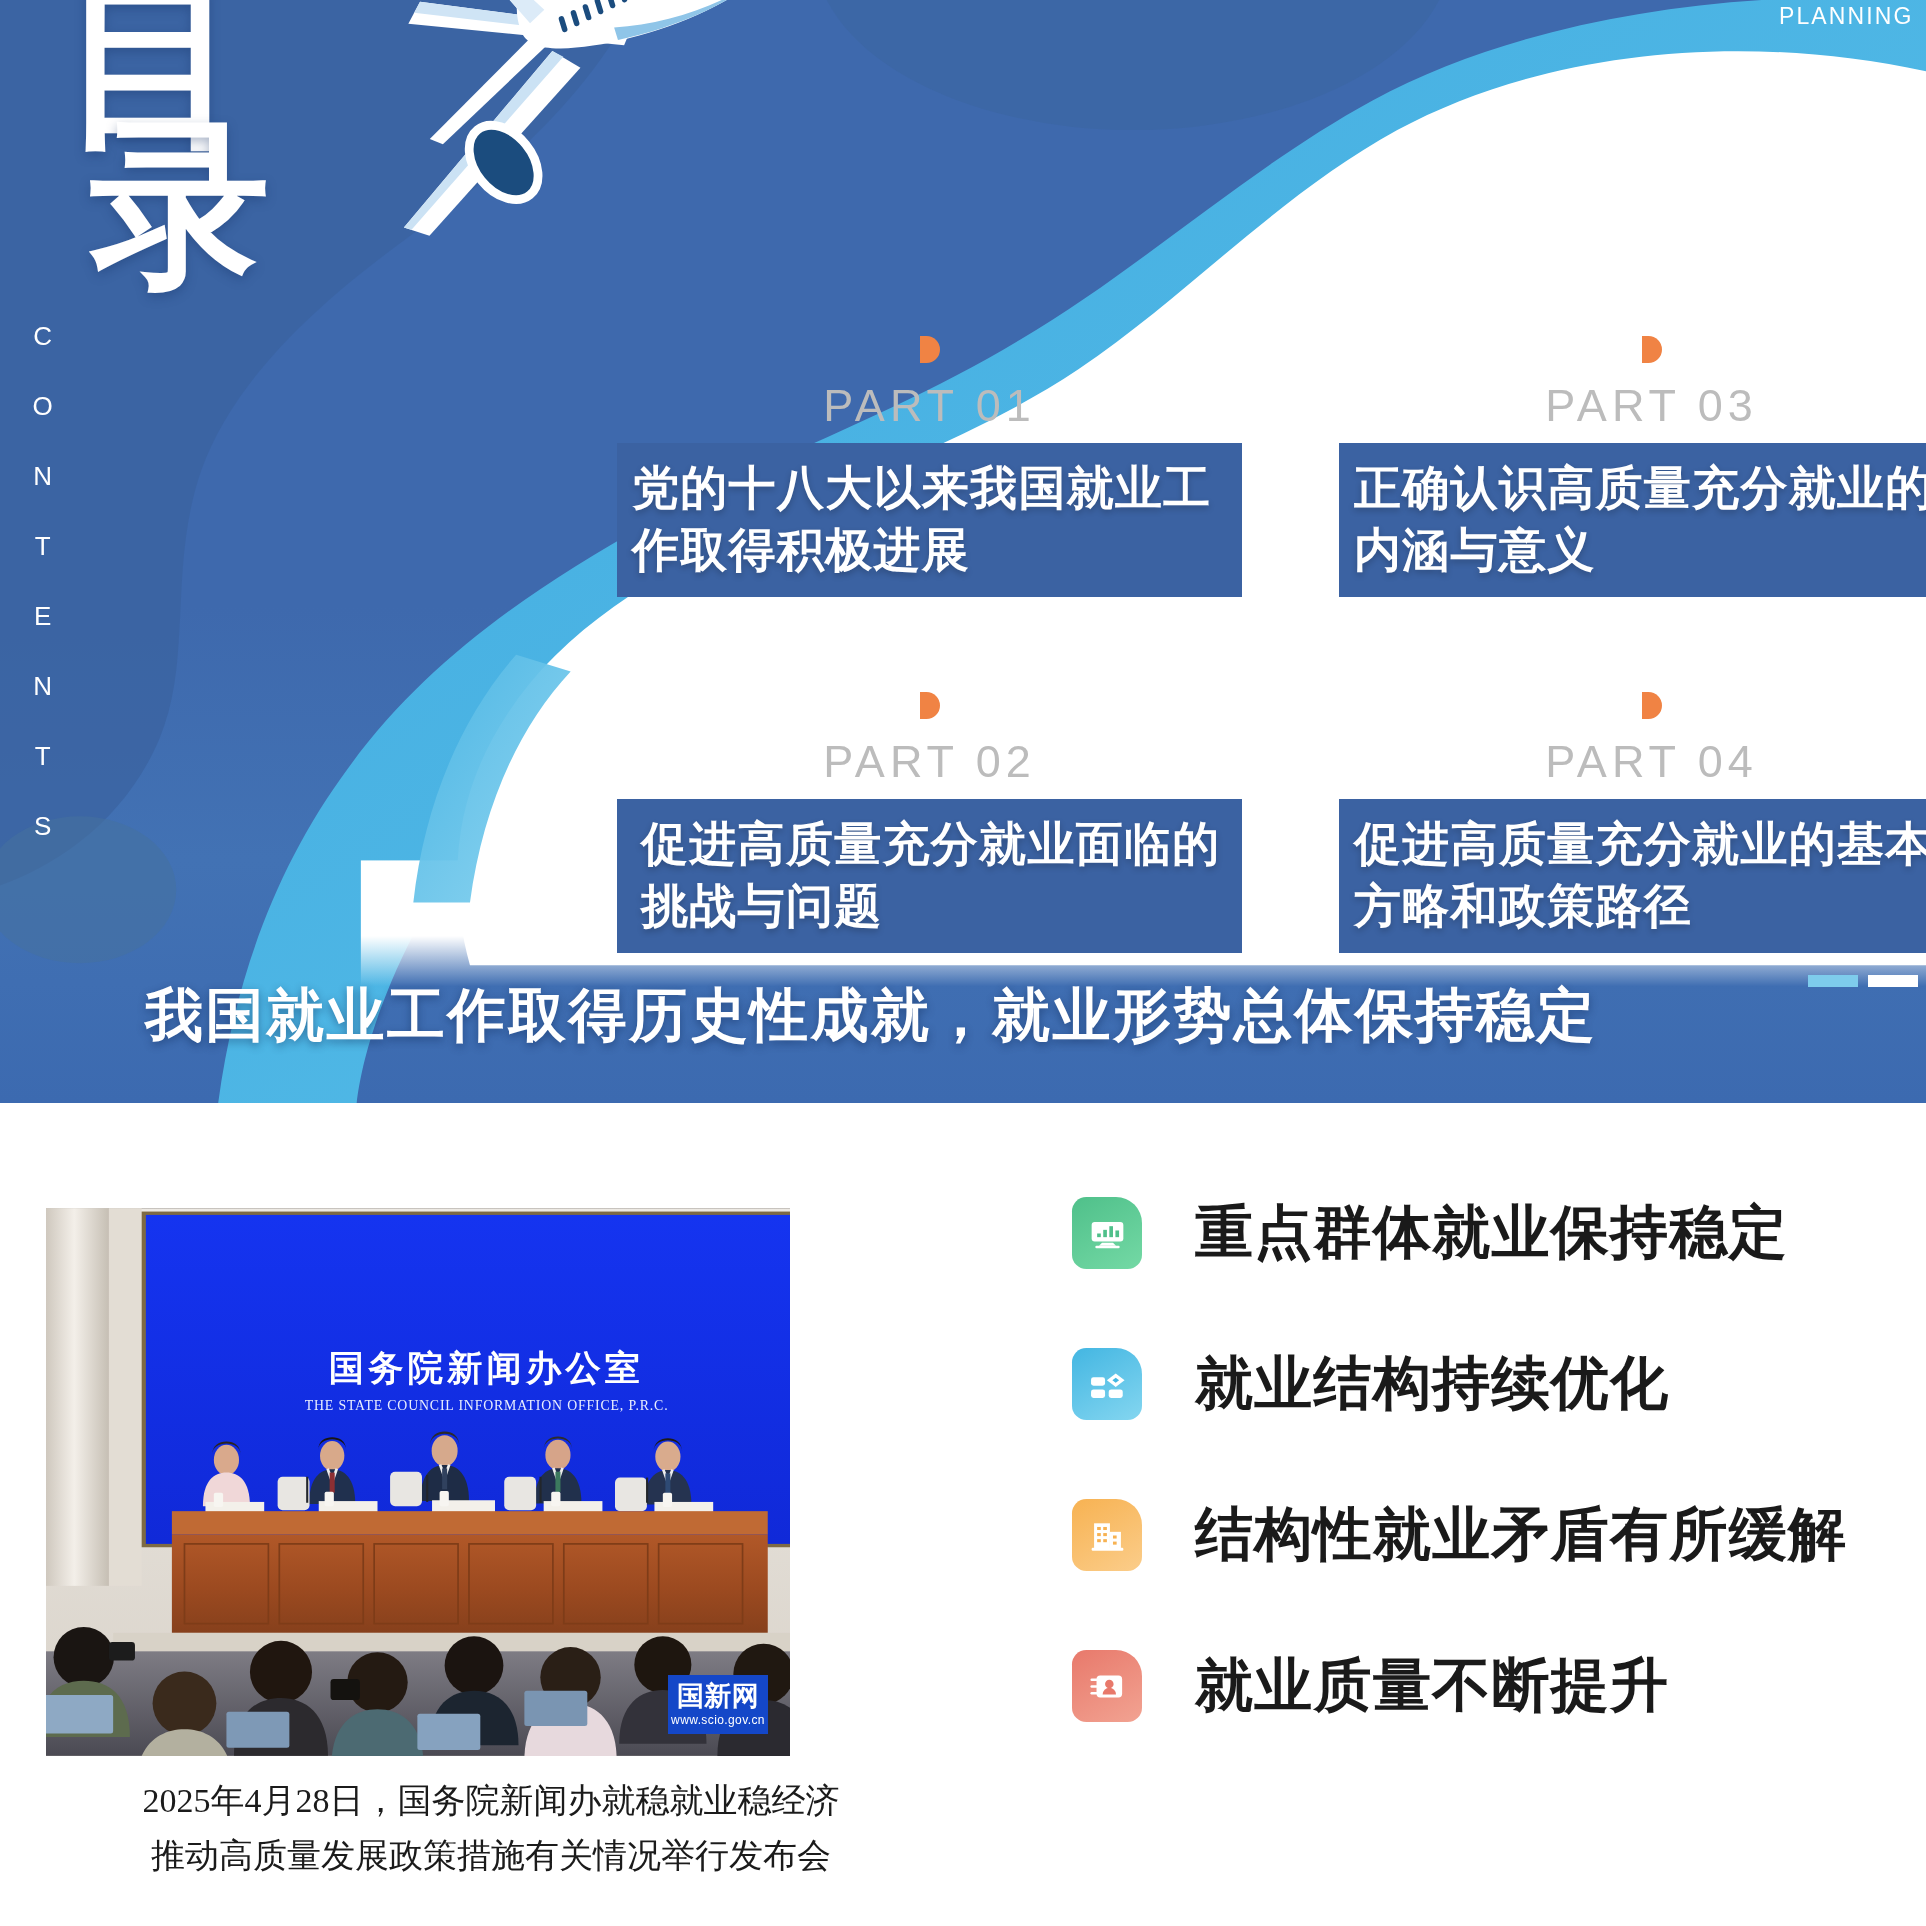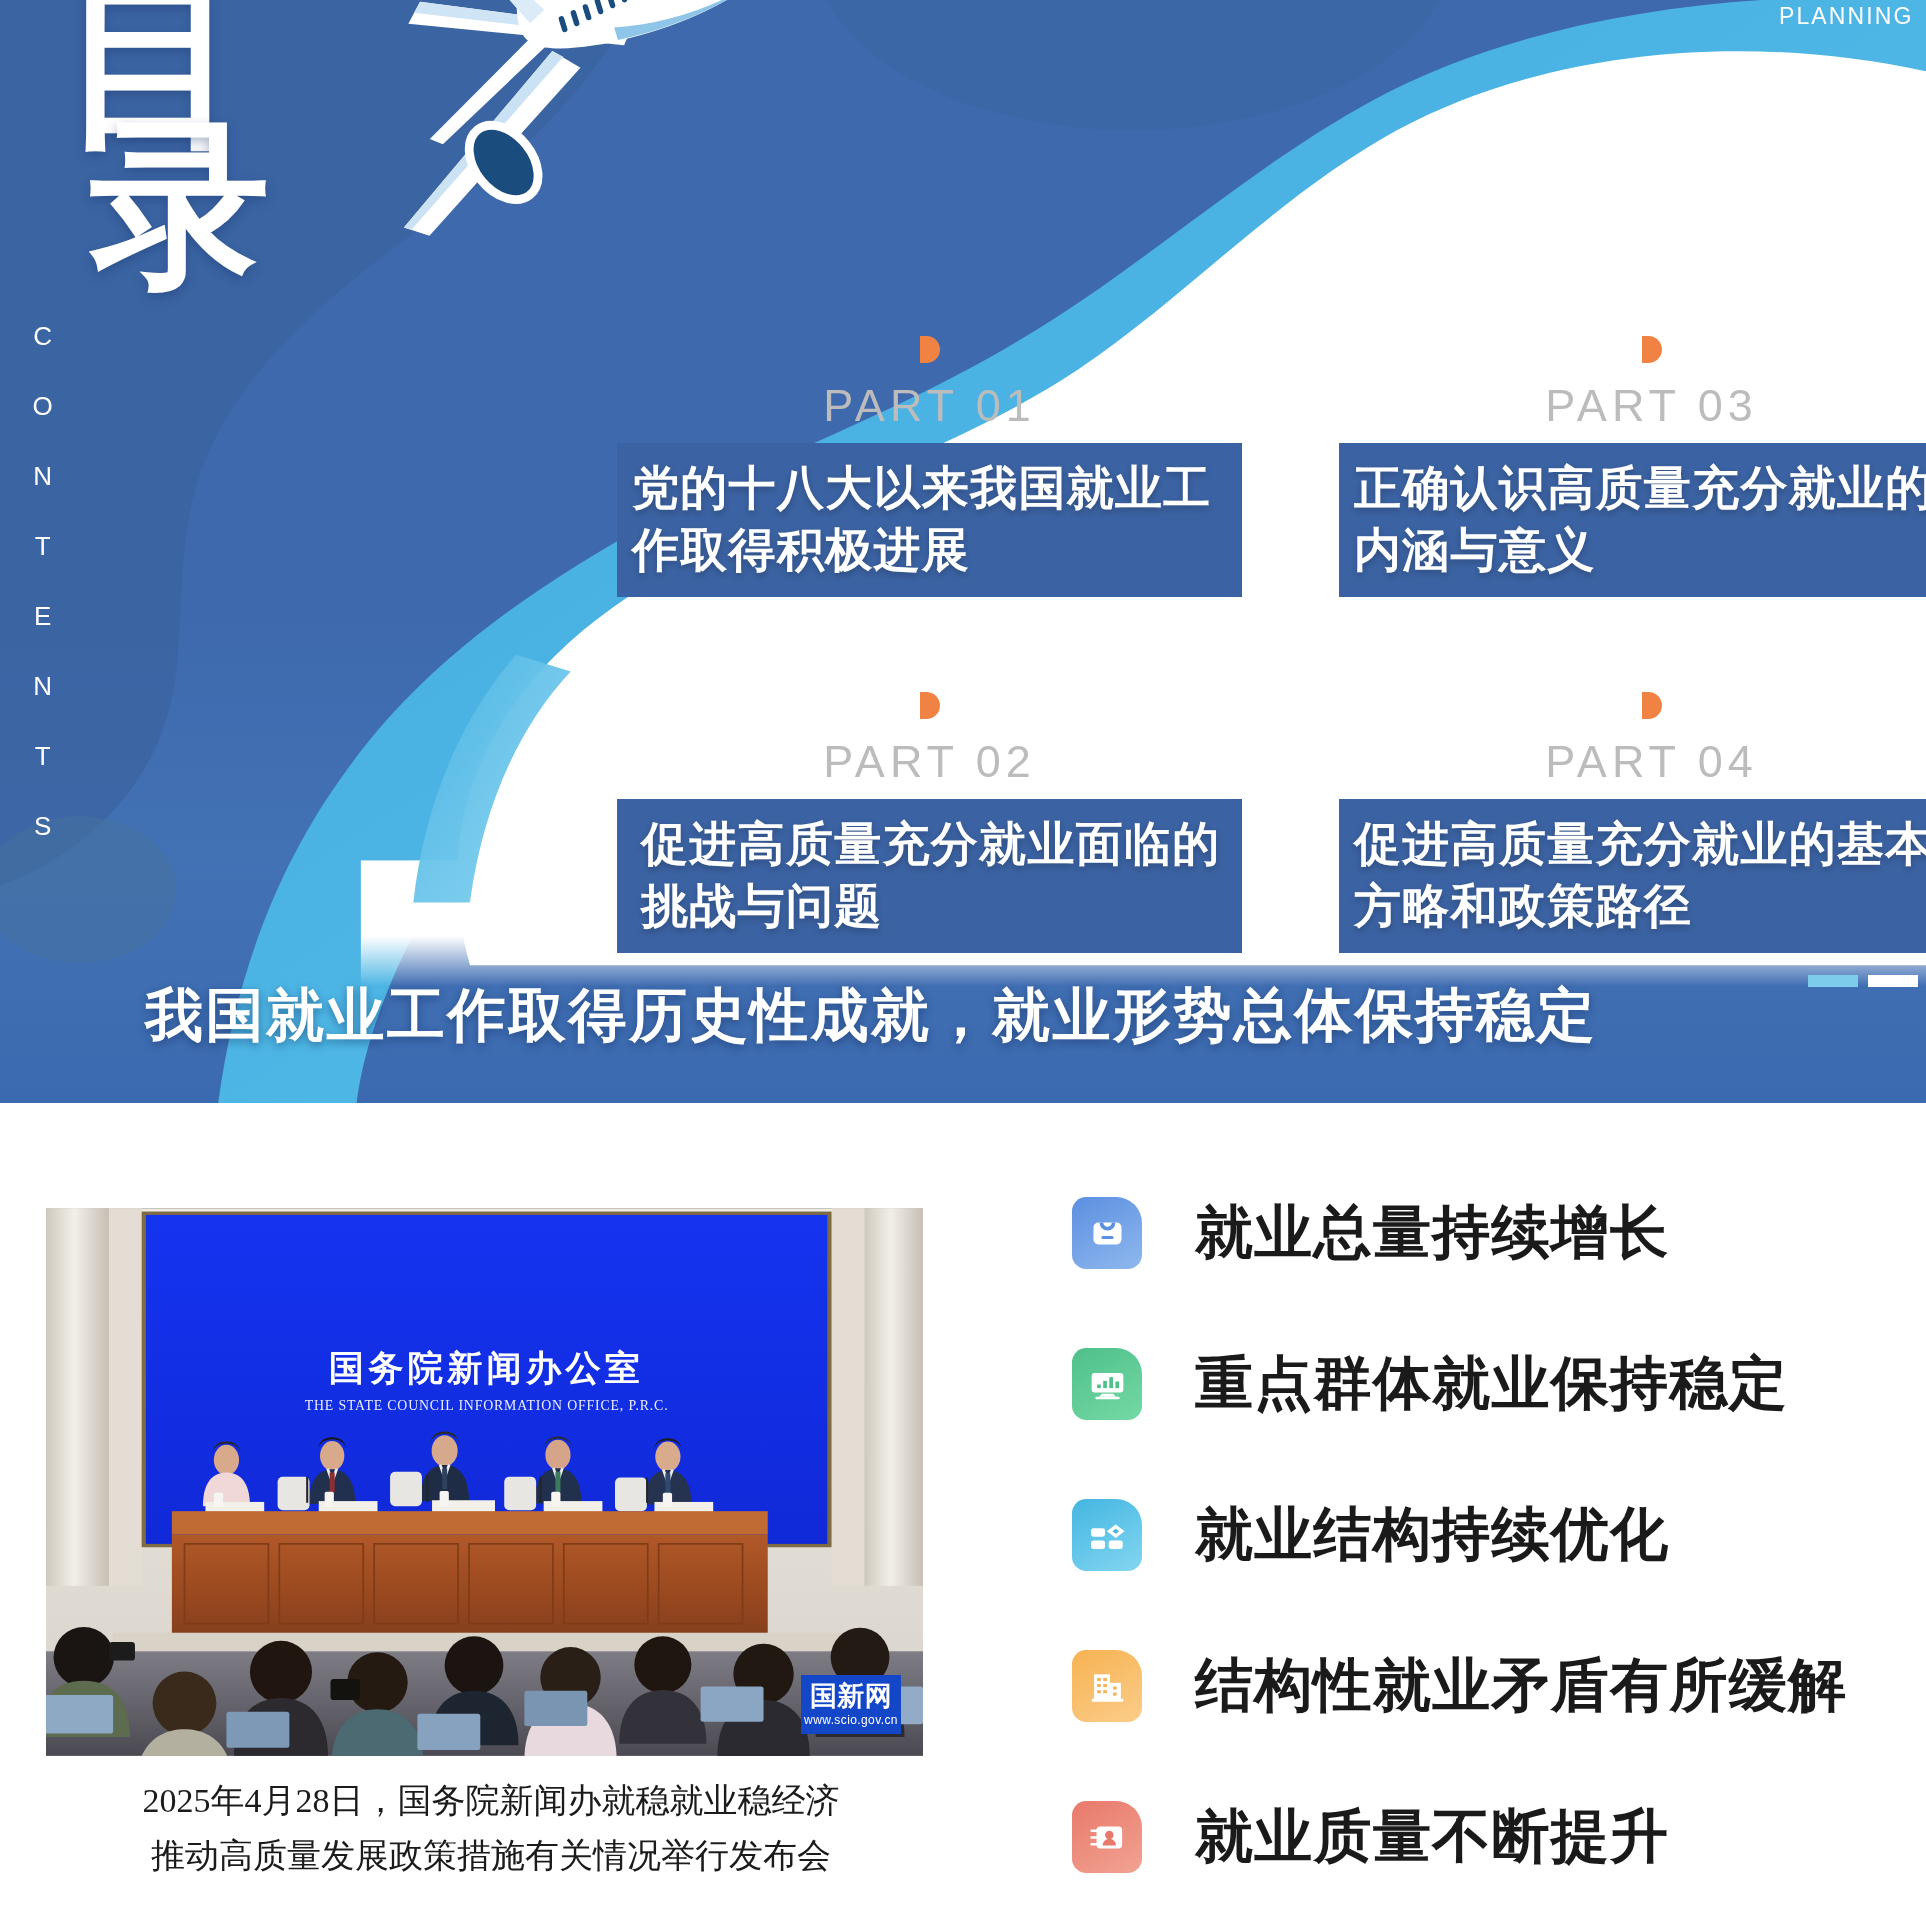--- a/index.html
+++ b/index.html
@@ -53,21 +53,21 @@
      text-shadow:0 3.4px 8.4px rgba(10,35,80,.45);white-space:nowrap;}
   .deco-rects{position:absolute;right:8.4px;top:975px;display:flex;gap:10px;}
   .deco-rects i{display:block;width:50px;height:11.7px;}
   .deco-rects i.b{background:#7ECCEC;}
   .deco-rects i.w{background:#ffffff;}
 
   
   .bottom{position:absolute;left:0;top:1103px;width:1926px;height:823px;background:#fff;}
 
   .photo-wrap{position:absolute;left:46px;top:105px;width:877px;height:548px;}
-  .photo{position:absolute;left:0;top:0;width:877px;height:548px;overflow:hidden;
+  .photo{position:absolute;left:0;top:0;width:744px;height:548px;overflow:hidden;
     background:#2d2a28;}
   .ph-svg{position:absolute;left:0;top:0;}
   .wm{position:absolute;right:22px;bottom:22px;width:100px;height:59px;
       background:#1447c8;border-radius:0;display:flex;flex-direction:column;
       align-items:center;justify-content:center;}
   .wm .wm1{color:#fff;font-size:27px;font-weight:700;line-height:1;letter-spacing:0.4px;}
   .wm .wm2{color:#fff;font-size:12px;line-height:1;margin-top:3.8px;letter-spacing:0.4px;}
 
   .caption{position:absolute;left:42px;top:670px;width:898px;text-align:center;
      font-family:"Liberation Serif","DejaVu Serif",serif;
@@ -416,30 +416,20 @@
       </div>
     </div>
 
     <div class="caption">
       <span>2025年4月28日，国务院新闻办就稳就业稳经济</span>
       <span>推动高质量发展政策措施有关情况举行发布会</span>
     </div>
 
     <div class="list">
 
-      <div class="li">
-        <div class="ic" style="background:linear-gradient(150deg,#5B8FE0,#8FB8EE);">
-          <svg viewBox="0 0 64 64" fill="#fff">
-            <rect x="9" y="14" width="46" height="36" rx="8"></rect>
-            <path d="M22 14 a10 10 0 0 0 20 0" fill="none" stroke="#5B8FE0" stroke-width="6"></path>
-            <rect x="22" y="36" width="20" height="5" rx="2.5" fill="#5B8FE0"></rect>
-          </svg>
-        </div>
-        <div class="tx">就业总量持续增长</div>
-      </div>
 
       <div class="li">
         <div class="ic" style="background:linear-gradient(150deg,#4FC08A,#74D9A5);">
           <svg viewBox="0 0 64 64" fill="#fff">
             <rect x="6" y="13" width="52" height="32" rx="5"></rect>
             <g fill="#4FC08A">
               <rect x="15" y="32" width="6" height="6"></rect>
               <rect x="25" y="26" width="6" height="12"></rect>
               <rect x="35" y="20" width="6" height="18"></rect>
               <rect x="45" y="27" width="6" height="11"></rect>

